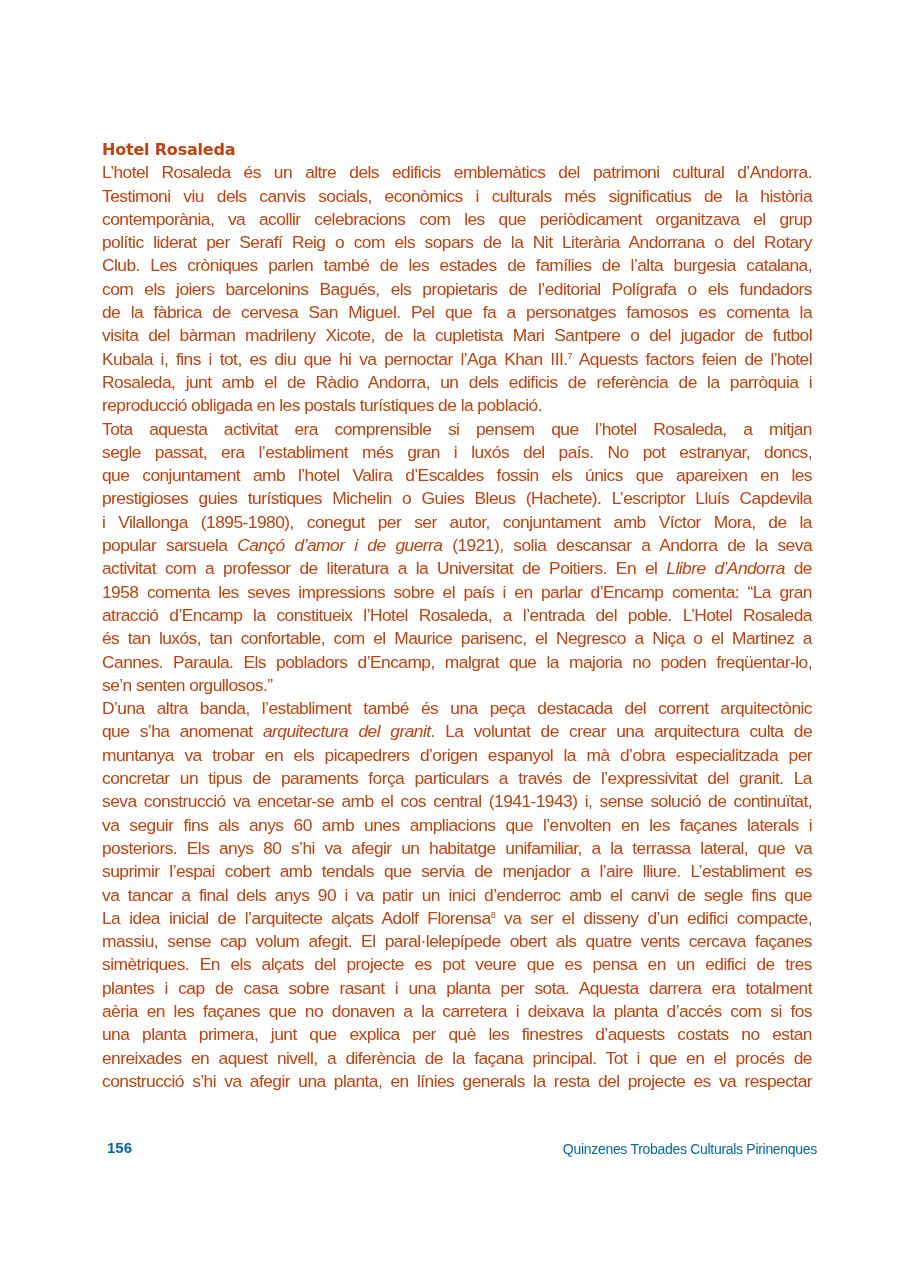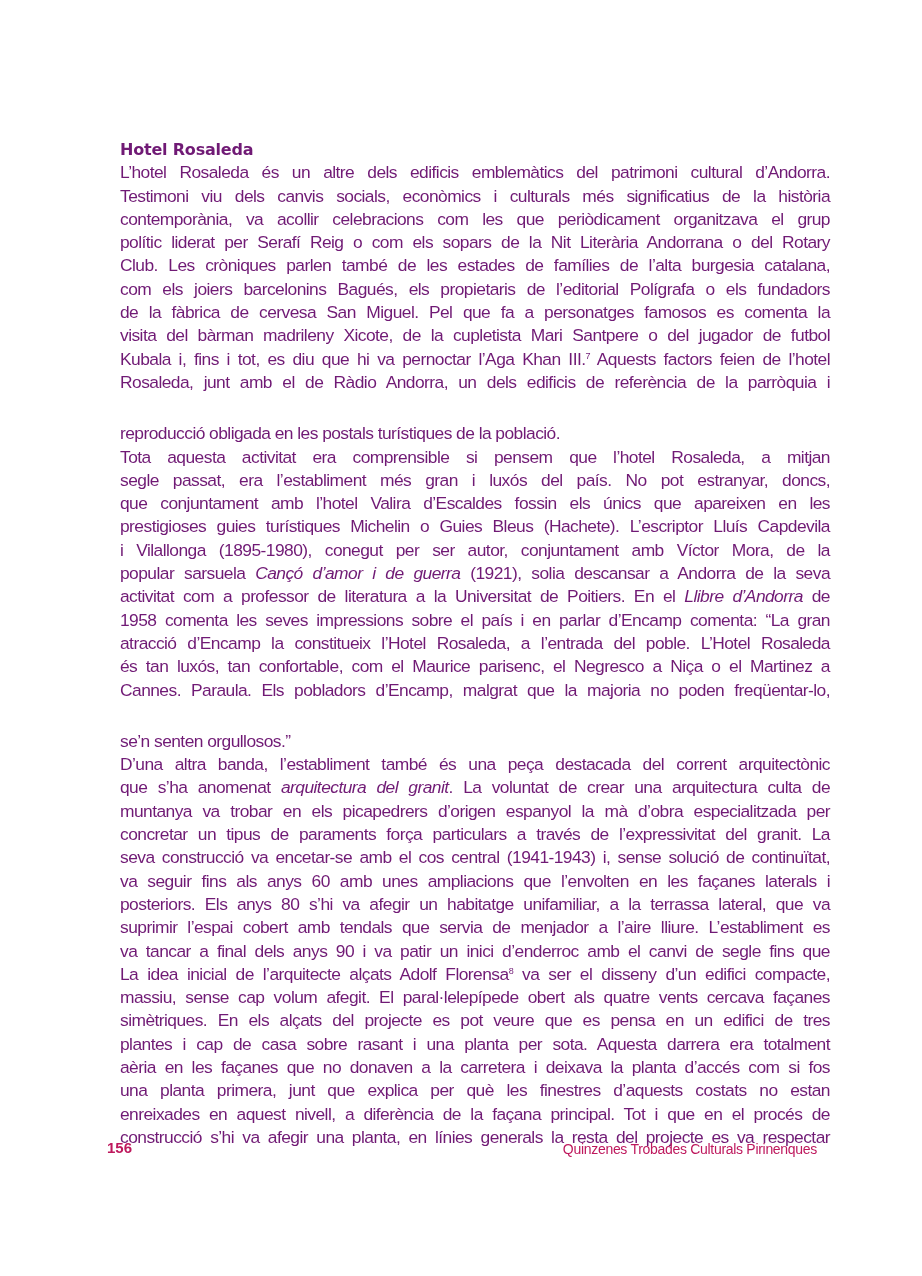--- a/index.html
+++ b/index.html
@@ -1,27 +1,27 @@
 <!DOCTYPE html>
 <html><head>
 <meta charset="utf-8">
 <style>
   html, body { margin: 0; padding: 0; background: #ffffff; }
   body { width: 922px; height: 1276px; position: relative; overflow: hidden; }
-  .page { position: absolute; left: 120px; top: 138px; width: 710px; color: #701a75;
+  .page { position: absolute; left: 102px; top: 138px; width: 710px; color: #c2410c;
           font-family: "Liberation Sans Narrow", "Liberation Sans", sans-serif; }
   .title { font-family: "DejaVu Sans", sans-serif; font-weight: bold; font-size: 16px;
            line-height: 23.3px; height: 23.3px; letter-spacing: -0.2px; }
   .line { font-size: 17.4px; line-height: 23.3px; height: 23.3px; white-space: nowrap;
           text-align: justify; text-align-last: justify; letter-spacing: -0.55px; }
-  .line.last { text-align-last: left; margin-top: 28px; }
+  .line.last { text-align-last: left; }
   .line i { }
   sup { font-size: 9px; vertical-align: 6px; line-height: 0; }
   .footer { position: absolute; top: 1139px; left: 107px; width: 710px; height: 24px;
-            font-family: "Liberation Sans", sans-serif; color: #be185d; }
+            font-family: "Liberation Sans", sans-serif; color: #0369a1; }
   .page-num { position: absolute; left: 0; top: 0; font-weight: bold; font-size: 15px; }
   .journal { position: absolute; right: 0; top: 2px; font-size: 14px; letter-spacing: -0.3px; }
 </style>
 </head>
 <body>
 
 <div class="page">
   <div class="title">Hotel Rosaleda</div>
   <div id="body-lines">
       <div class="line">L’hotel Rosaleda és un altre dels edificis emblemàtics del patrimoni cultural d’Andorra.</div>

